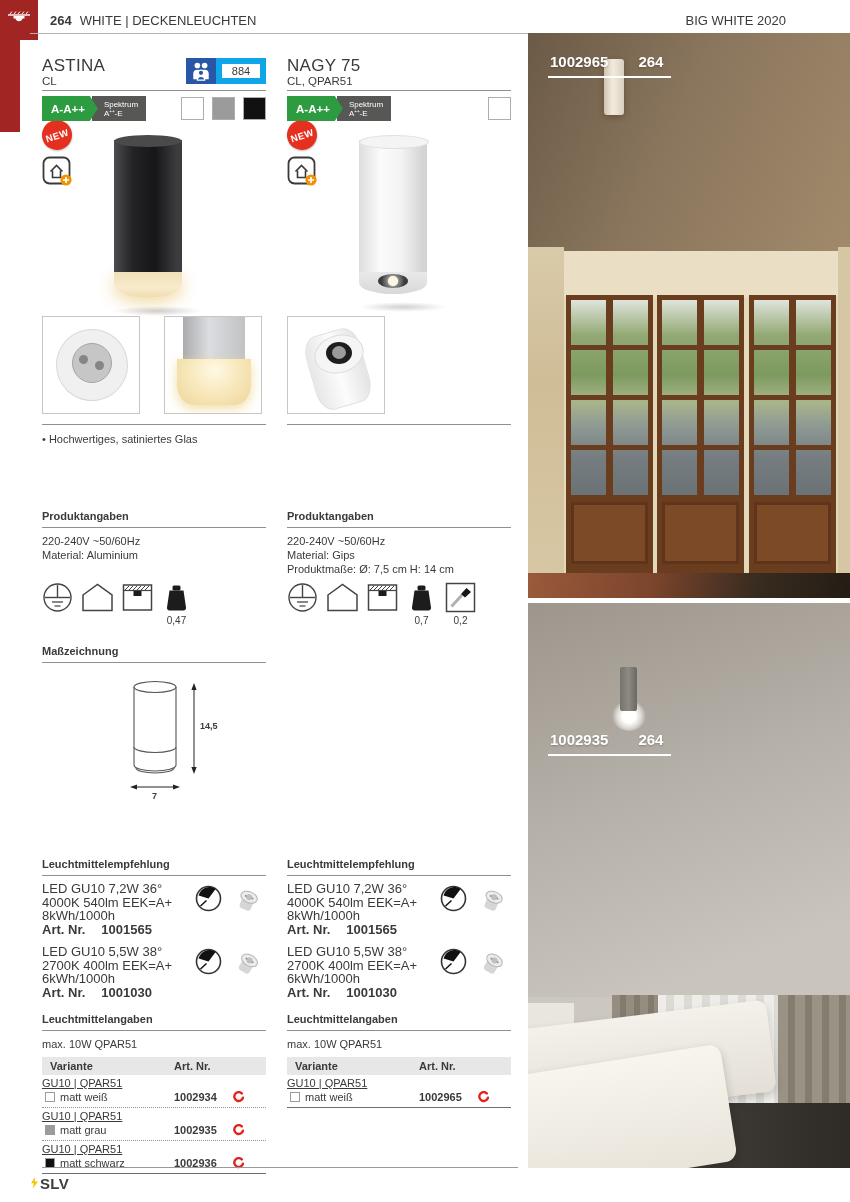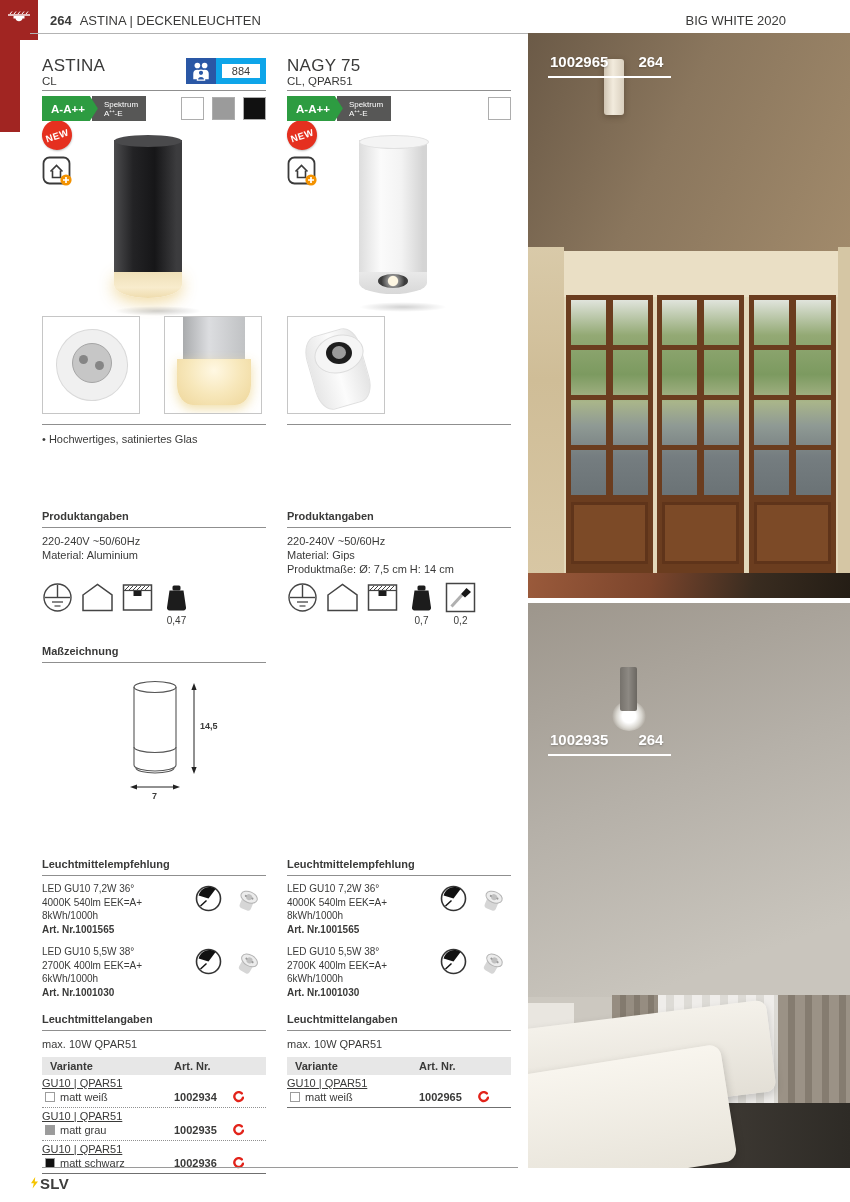--- a/index.html
+++ b/index.html
@@ -98,23 +98,23 @@
   .cert-row { position:absolute; top:582px; left:0; display:flex; align-items:flex-end; gap:8px; }
   .cert { display:flex; flex-direction:column; align-items:center; gap:2px; min-width:31px; }
   .cert .val { font-size:10px; height:12px; line-height:12px; }
 
   .sec-mass { position:absolute; top:645px; left:0; width:100%; }
   .mass-wrap { position:relative; width:223px; height:140px; }
   .dim-label { position:absolute; font-size:9px; font-weight:bold; }
 
   .sec-lme { position:absolute; top:858px; left:0; width:100%; }
   .lamp { position:relative; margin-bottom:9px; padding-right:84px; }
-  .lamp p { font-size:10px; line-height:13.5px; }
+  .lamp p { font-size:13px; line-height:13.5px; }
   .lamp .artline { font-weight:bold; }
-  .lamp .artline .nr { }
+  .lamp .artline .nr { margin-left:16px; }
   .dim-ico { position:absolute; right:44px; top:3px; }
   .bulb-ico { position:absolute; right:2px; top:3px; }
 
   .sec-lma { position:absolute; top:1013px; left:0; width:100%; }
 
   .variants { position:absolute; top:1057px; left:0; width:100%; font-size:11px; }
   .var-head { display:flex; background:#e7e7e7; font-weight:bold; padding:3px 0 3px 8px; }
   .vc1 { flex:1; } .vc2 { width:92px; }
   .var-row { padding:2px 0 3px; border-bottom:1px dotted #909090; }
   .var-row.last { border-bottom:1px solid #6f6f6f; }
@@ -193,21 +193,21 @@
         <line x1="15" y1="5" x2="17" y2="2.5"></line>
         <line x1="19" y1="5" x2="21" y2="2.5"></line>
     </g>
     <path d="M6.5 7 h11 v2.5 h-2 a3.6 3.6 0 0 1 -7 0 h-2 z" fill="#fff"></path>
   </svg>
 </div>
 <div class="tab-strip"></div>
 
 <div class="hdr-left">
   <span class="pg">264</span>
-  <span>ASTINA | DECKENLEUCHTEN</span>
+  <span>WHITE | DECKENLEUCHTEN</span>
 </div>
 <div class="hdr-right">BIG WHITE 2020</div>
 <div class="header-line"></div>
 
 <div class="col col1">
   <div class="head-row">
     <div class="p-title">ASTINA</div>
     <div class="p-sub">CL</div>
     <div class="family-badge">
       <div class="family-ico">

